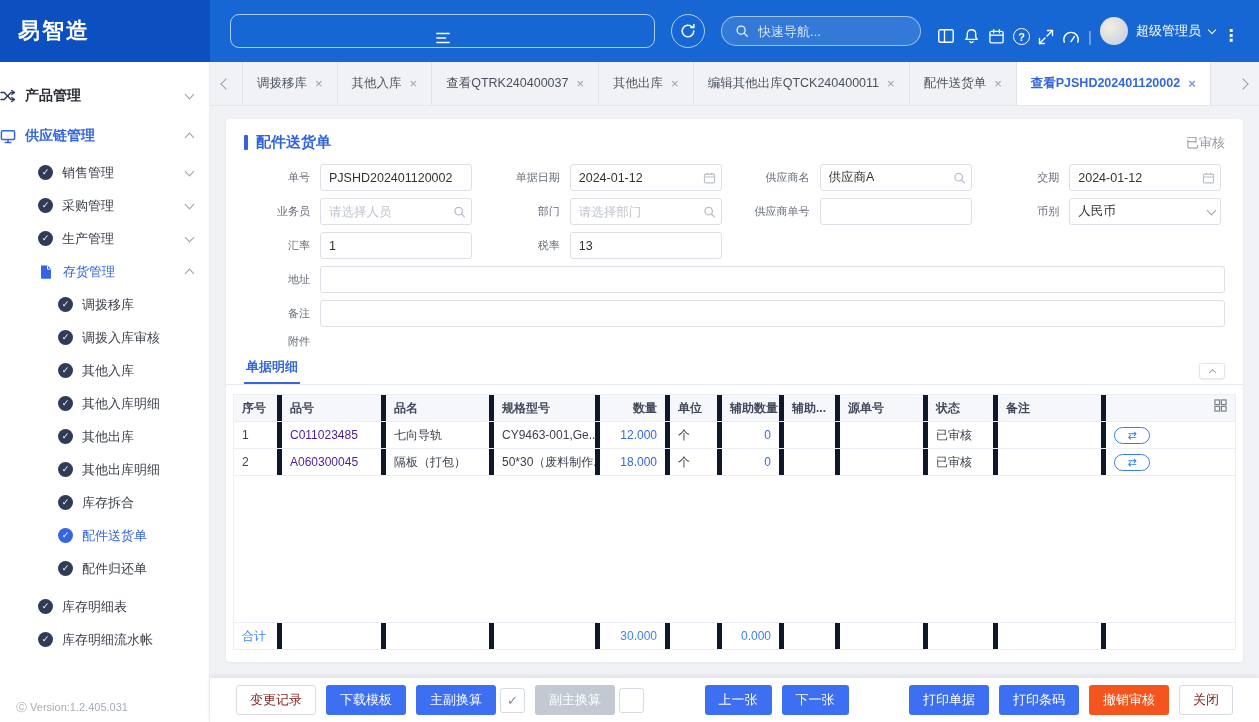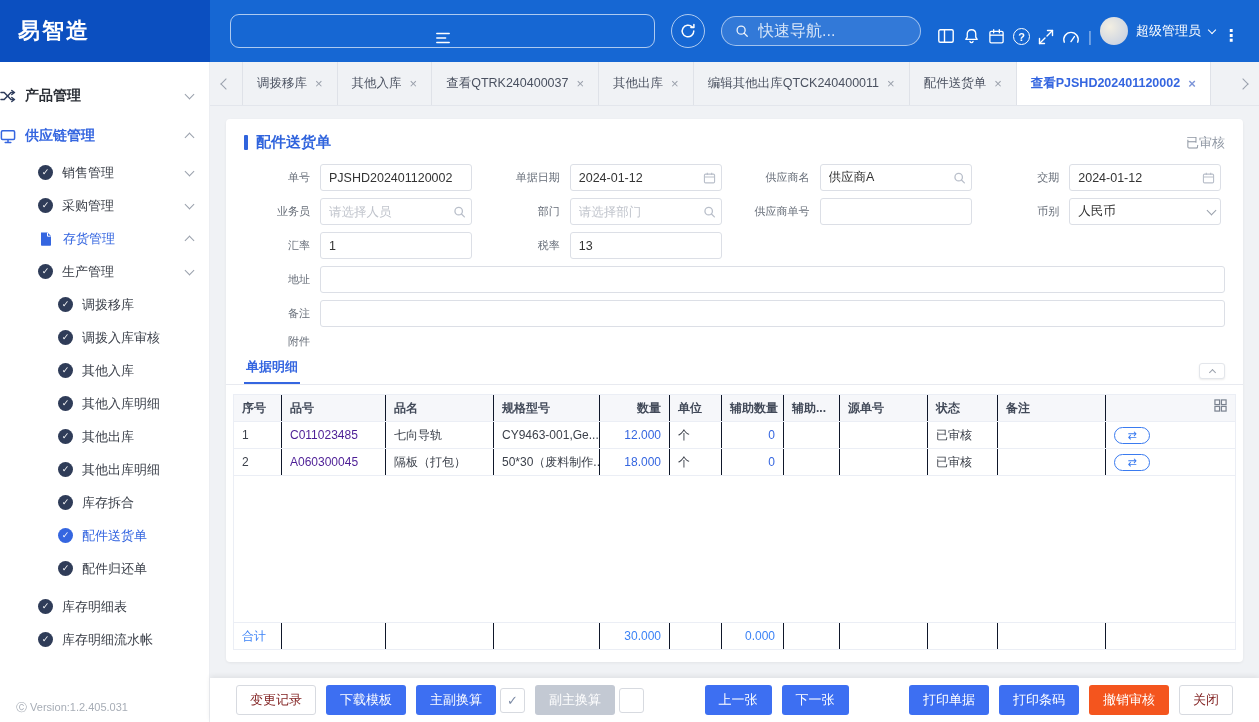--- a/index.html
+++ b/index.html
@@ -9,21 +9,21 @@
   .app{width:1259px;height:722px;display:flex;flex-direction:column;overflow:hidden;background:#f0f2f5}
 
   
   .header{height:62px;flex-shrink:0;display:flex;background:#1667d3;color:#fff}
   .logo{width:210px;flex-shrink:0;background:#0b4fc0;display:flex;align-items:center;padding-left:18px;font-size:22px;font-weight:bold;letter-spacing:2px;cursor:pointer}
   .header-main{flex:1;display:flex;align-items:center;padding:0 20px;gap:16px;min-width:0}
   .hbtn{width:34px;height:34px;border:1px solid rgba(255,255,255,.65);display:flex;align-items:center;justify-content:center;cursor:pointer;flex-shrink:0}
   .hbtn.menu{border-radius:9px}
   .hbtn.refresh{border-radius:50%}
   .search-pill{width:200px;height:30px;border:1px solid rgba(255,255,255,.55);background:rgba(255,255,255,.12);border-radius:15px;display:flex;align-items:center;padding:0 12px;gap:8px;flex-shrink:0}
-  .search-pill input{flex:1;min-width:0;background:transparent;border:none;outline:none;color:#5eead4;font-size:16px}
+  .search-pill input{flex:1;min-width:0;background:transparent;border:none;outline:none;color:#5eead4;font-size:13px}
   .search-pill input::placeholder{color:rgba(255,255,255,.8)}
   .header-icons{margin-left:auto;display:flex;align-items:flex-end;gap:8px}
   .hicon{display:flex;align-items:center;justify-content:center;cursor:pointer}
   .icon-help{width:17px;height:17px;border:1.4px solid #fff;border-radius:50%;font-size:11px;font-weight:bold;color:#fff}
   .icon-help::before{content:"?"}
   .hsep{color:rgba(255,255,255,.55);font-size:15px;cursor:default}
   .hsep::before{content:"|"}
   .user{display:flex;align-items:center;gap:8px;cursor:pointer}
   .avatar{width:28px;height:28px;border-radius:50%;background:radial-gradient(circle at 35% 35%,#f3efe2,#cfd6e2 70%,#b9c3d4);flex-shrink:0}
   .uname{font-size:13px;white-space:nowrap}
@@ -96,21 +96,21 @@
 
   
   .dtabs{flex-shrink:0;display:flex;align-items:flex-end;justify-content:space-between;padding:2px 18px 0;border-bottom:1px solid #e8eaf0}
   .dtab{padding:7px 2px 6px;font-size:13px;color:#3566e0;font-weight:bold;border-bottom:2px solid #3566e0;cursor:pointer}
   .collapse-btn{width:26px;height:16px;margin-bottom:5px;border:1px solid #e3e6eb;border-radius:3px;background:#fff;box-shadow:0 1px 2px rgba(0,0,0,.08);display:flex;align-items:center;justify-content:center;cursor:pointer}
   .collapse-btn .chev{width:5px;height:5px;margin-top:2px}
 
   
   .twrap{flex:1;min-height:0;margin:9px 7px 12px;display:flex;flex-direction:column;border:1px solid #ebeef5;border-bottom:none}
   .trow{display:grid;grid-template-columns:48px 104px 108px 106px 70px 52px 62px 56px 88px 70px 108px minmax(0,1fr)}
-  .trow>div{padding:0 8px;font-size:12px;line-height:26px;border-right:1px solid #0f172a;white-space:nowrap;overflow:hidden}
+  .trow>div{padding:0 8px;font-size:12px;line-height:26px;border-right:5px solid #0f172a;white-space:nowrap;overflow:hidden}
   .trow>div:last-child{border-right:none}
   .thead{background:#f6f7fa;color:#414958;font-weight:bold;border-bottom:1px solid #ebeef5}
   .tdata{border-bottom:1px solid #ebeef5;color:#3c414b}
   .num{text-align:right}
   .link{color:#4c1d95;cursor:pointer}
   .bluev{color:#3566e0}
   .cell-actions{display:flex;align-items:center}
   .thead .cell-actions{justify-content:flex-end}
   .swap-pill{display:inline-flex;align-items:center;justify-content:center;width:36px;height:17px;border:1px solid #3a7bf0;border-radius:9px;color:#3a7bf0;font-size:11px;cursor:pointer;line-height:1}
   .swap-pill::before{content:"⇄"}
@@ -248,35 +248,35 @@
         <div class="mi l1">
           <span class="ic-circle"></span>
           <span class="lbl">销售管理</span>
           <span class="chev down"></span>
         </div>
         <div class="mi l1">
           <span class="ic-circle"></span>
           <span class="lbl">采购管理</span>
           <span class="chev down"></span>
         </div>
+        <div class="mi l1">
+          <span class="ic-circle"></span>
+          <span class="lbl">生产管理</span>
+          <span class="chev down"></span>
+        </div>
+
         <div class="mi l1 blue">
           <span class="sic">
             <svg width="12" height="14" viewBox="0 0 12 14">
                 <path d="M1 .5h6.5L11 4v9a.8.8 0 0 1-.8.8H1.8A.8.8 0 0 1 1 13V.5z" fill="#3566e0"></path>
                 <path d="M7.5.8v3.4h3.2" fill="none" stroke="#fff" stroke-width="1"></path>
               </svg>
           </span>
           <span class="lbl">存货管理</span>
           <span class="chev up"></span>
-        </div>
-
-        <div class="mi l1">
-          <span class="ic-circle"></span>
-          <span class="lbl">生产管理</span>
-          <span class="chev down"></span>
         </div>
 
         <div class="mi l2">
           <span class="ic-circle"></span>
           <span class="lbl">调拨移库</span>
         </div>
         <div class="mi l2">
           <span class="ic-circle"></span>
           <span class="lbl">调拨入库审核</span>
         </div>

